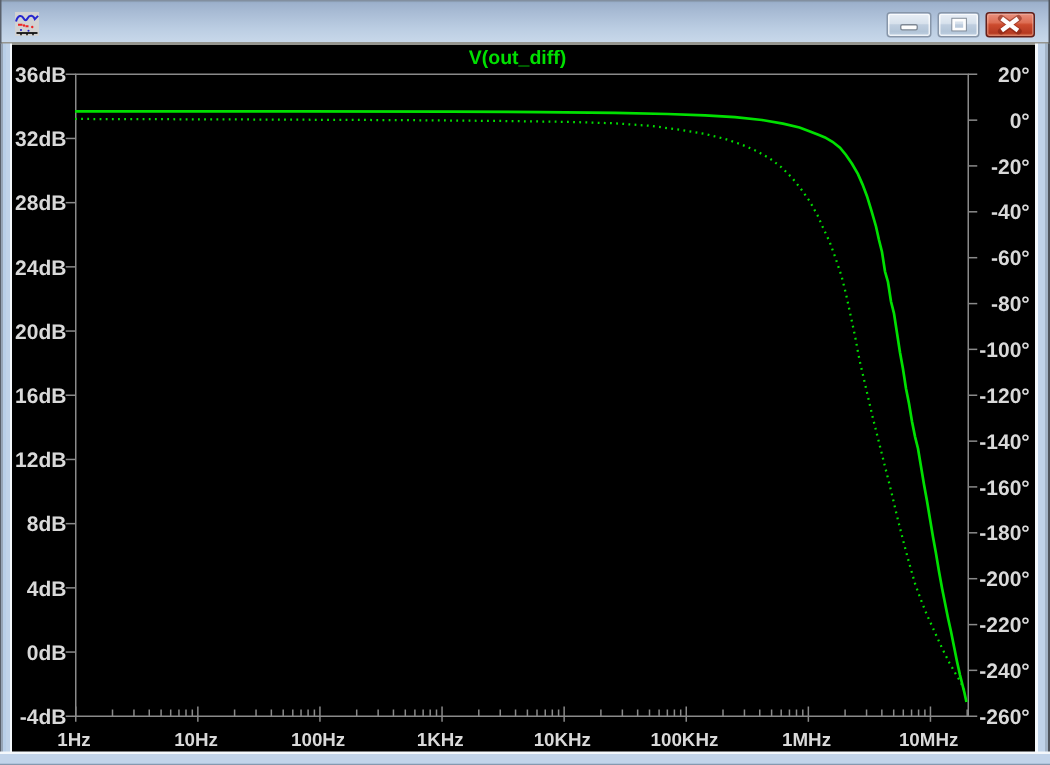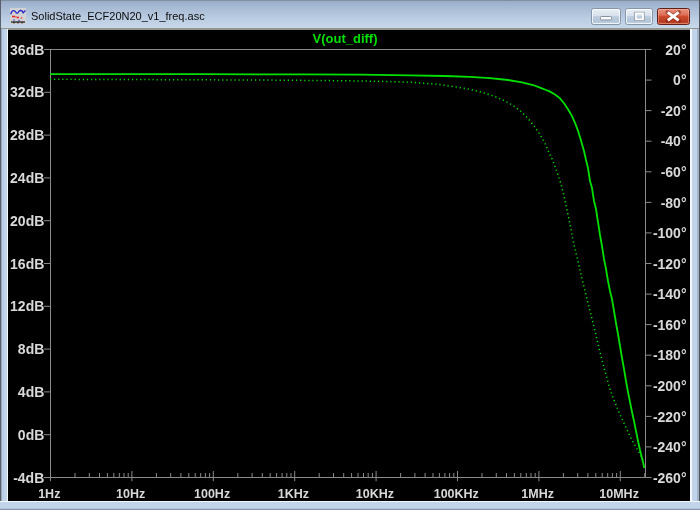--- a/index.html
+++ b/index.html
@@ -184,21 +184,20 @@
    <path d="M0.7,6.3 C1.9,2 4.4,1.7 5.8,4.3 C6.6,5.8 7.5,5.8 8.3,4.3 C9.7,1.7 12.2,2 13.2,4.8 L15.4,2.6" fill="none" stroke="#2626cf" stroke-width="1.35"></path>
    <path d="M2,8.5 h3 M7,9.5 h2" stroke="#ee2222" stroke-width="1.4"></path>
    <circle cx="6" cy="9" r="0.8" fill="#ee2222"></circle>
         <circle cx="11.5" cy="10" r="0.8" fill="#ee2222"></circle>
    <circle cx="4" cy="12" r="0.7" fill="#2222cc"></circle>
         <circle cx="9" cy="12.5" r="0.7" fill="#2222cc"></circle>
    <path d="M1,14 h14" stroke="#111" stroke-width="1.2"></path>
    <path d="M4,14 v1.5 M8,14 v1.5 M12,14 v1.5" stroke="#111" stroke-width="1"></path>
   </svg>
  </div>
- <div id="ttext">SolidState_ECF20N20_v1_freq.asc</div>
  <div id="bmin" class="cbtn std">
   <svg width="28" height="15" viewBox="0 0 28 15" xmlns="http://www.w3.org/2000/svg">
    <rect x="8.5" y="7.5" width="11" height="3.4" rx="1" fill="#fdfdfd" stroke="#7e8894" stroke-width="0.9"></rect>
   </svg>
  </div>
  <div id="bmax" class="cbtn std">
   <svg width="26.5" height="15" viewBox="0 0 26.5 15" xmlns="http://www.w3.org/2000/svg">
    <rect x="8.7" y="3.3" width="9.4" height="8.2" fill="none" stroke="#7e8894" stroke-width="0.9"></rect>
    <rect x="9.8" y="4.4" width="7.2" height="6" fill="none" stroke="#fdfdfd" stroke-width="1.8"></rect>
   </svg>

